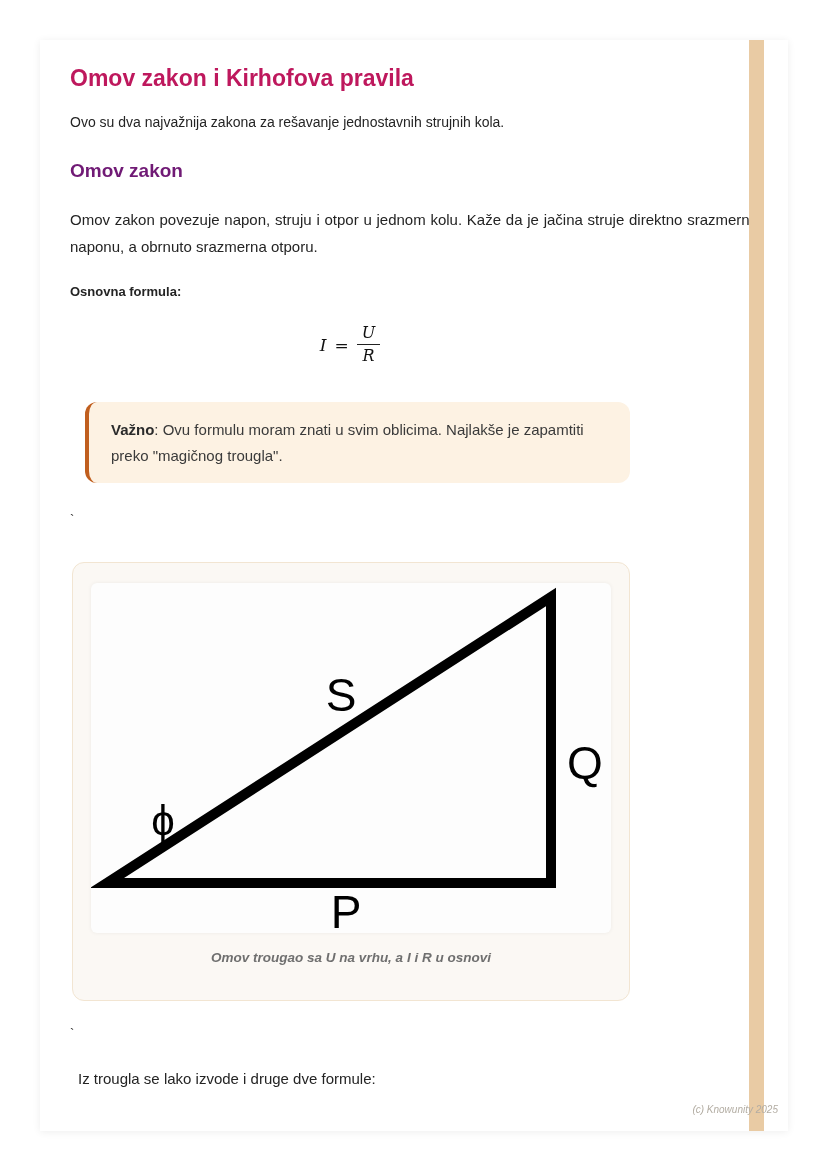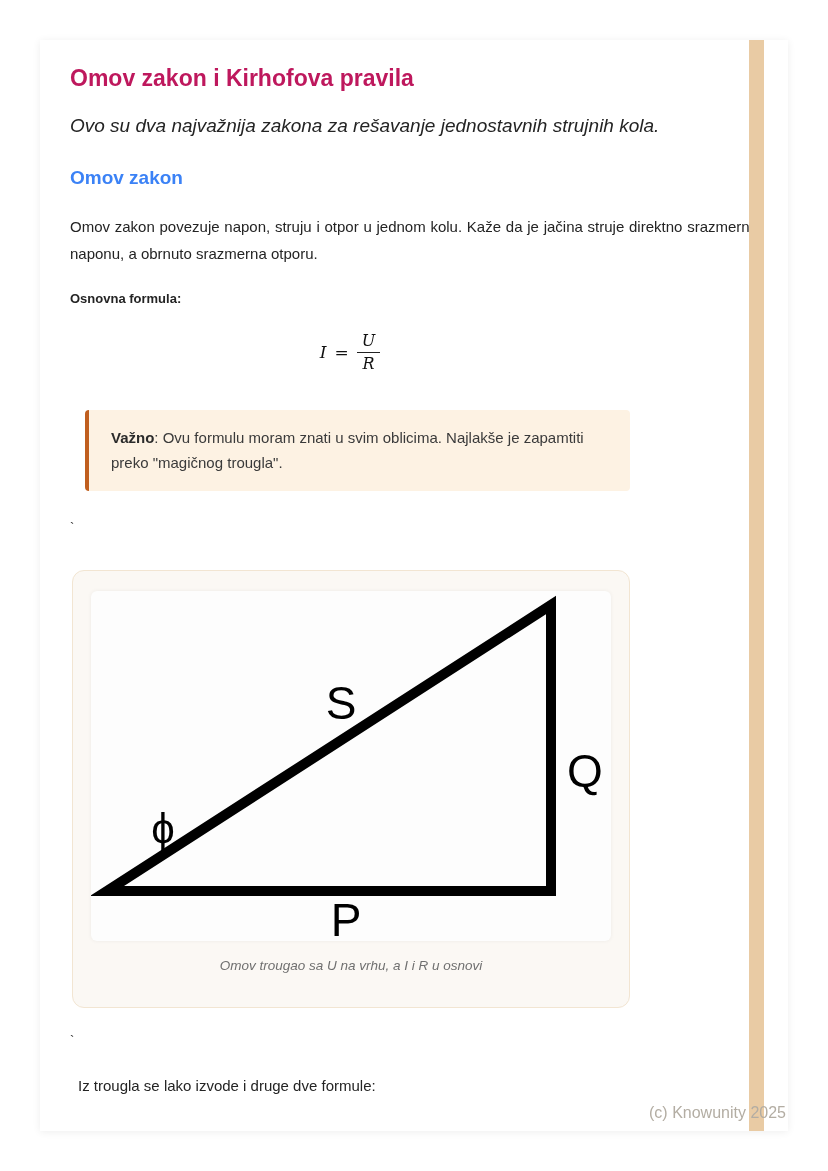--- a/index.html
+++ b/index.html
@@ -22,43 +22,43 @@
   .ribbon {
     position: absolute; left: 749px; top: 40px;
     width: 15px; height: 1091px;
     background: #e9cba4;
     z-index: 2;
   }
   .doc-title {
     color: #be185d; font-size: 23px; font-weight: 700;
     margin: 0 0 18px 0; line-height: 1.3;
   }
-  .intro-para { font-size: 19px; line-height: 1.5; margin: 0 0 26px 0; font-style: italic; }
+  .intro-para { font-size: 14px; line-height: 1.5; margin: 0 0 26px 0; }
   .section-heading {
-    color: #3b82f6; font-size: 19px; font-weight: 700;
+    color: #701a75; font-size: 19px; font-weight: 700;
     margin: 0 0 22px 0; line-height: 1.3;
   }
   .body-para {
     font-size: 15px; line-height: 1.8; text-align: justify;
     margin: 0 0 22px 0;
   }
   .formula-label { font-size: 13px; font-weight: 700; margin: 16px 0 22px 0; line-height: 1.5; }
   .formula-row { width: 560px; display: flex; justify-content: center; margin: 0 0 36px 0; }
   .formula {
     font-family: "DejaVu Serif", serif; font-style: italic;
     font-size: 17px; color: #111; display: flex; align-items: center; gap: 8px;
   }
   .frac { display: inline-flex; flex-direction: column; align-items: center; font-size: 16px; line-height: 1.25; }
   .frac-num { padding: 0 5px 1px 5px; }
   .frac-den { border-top: 1px solid #222; padding: 1px 5px 0 5px; }
   .callout {
     margin: 0 0 30px 15px; width: 545px;
     background: #fdf2e3;
     border-left: 4px solid #c05e1e;
-    border-radius: 4px;
+    border-radius: 12px;
     padding: 15px 22px;
     font-size: 15px; line-height: 1.7; color: #3a3a3a;
   }
   .callout b { color: #2b2b2b; }
   .tick-1 { font-size: 13px; color: #333; margin: 0 0 36px 0; line-height: 1; }
   .tick-2 { font-size: 13px; color: #333; margin: 0 0 28px 0; line-height: 1; }
   .figure-card {
     margin: 0 0 26px 2px; width: 558px;
     background: #fbf8f4;
     border: 1px solid #f2e5d2;
@@ -70,26 +70,26 @@
     border-radius: 6px;
     box-shadow: 0 0 4px rgba(0,0,0,0.06);
   }
   .figure-image svg { display: block; width: 100%; height: auto; }
   .triangle-label {
     font-family: "Liberation Sans", sans-serif;
     fill: #000000; font-weight: 400;
   }
   .figure-caption {
     text-align: center; font-style: italic;
-    color: #6f6f6f; font-size: 13.5px; margin-top: 16px; line-height: 1.4;
+    color: #6f6f6f; font-size: 13.5px; margin-top: 16px; line-height: 1.4; font-weight: bold;
   }
   .outro-para { font-size: 15px; margin: 8px; line-height: 1.5; }
   .copyright {
-    position: absolute; top: 1104px; right: 42px;
-    font-size: 16px; color: #b3ada3; z-index: 3;
+    position: absolute; top: 1104px; right: 50px;
+    font-size: 10px; color: #b3ada3; z-index: 3; font-style: italic;
   }
 </style>
 </head>
 <body>
 
 <div class="page-card">
 
   <h1 class="doc-title">Omov zakon i Kirhofova pravila</h1>
 
   <p class="intro-para">Ovo su dva najvažnija zakona za rešavanje jednostavnih strujnih kola.</p>

